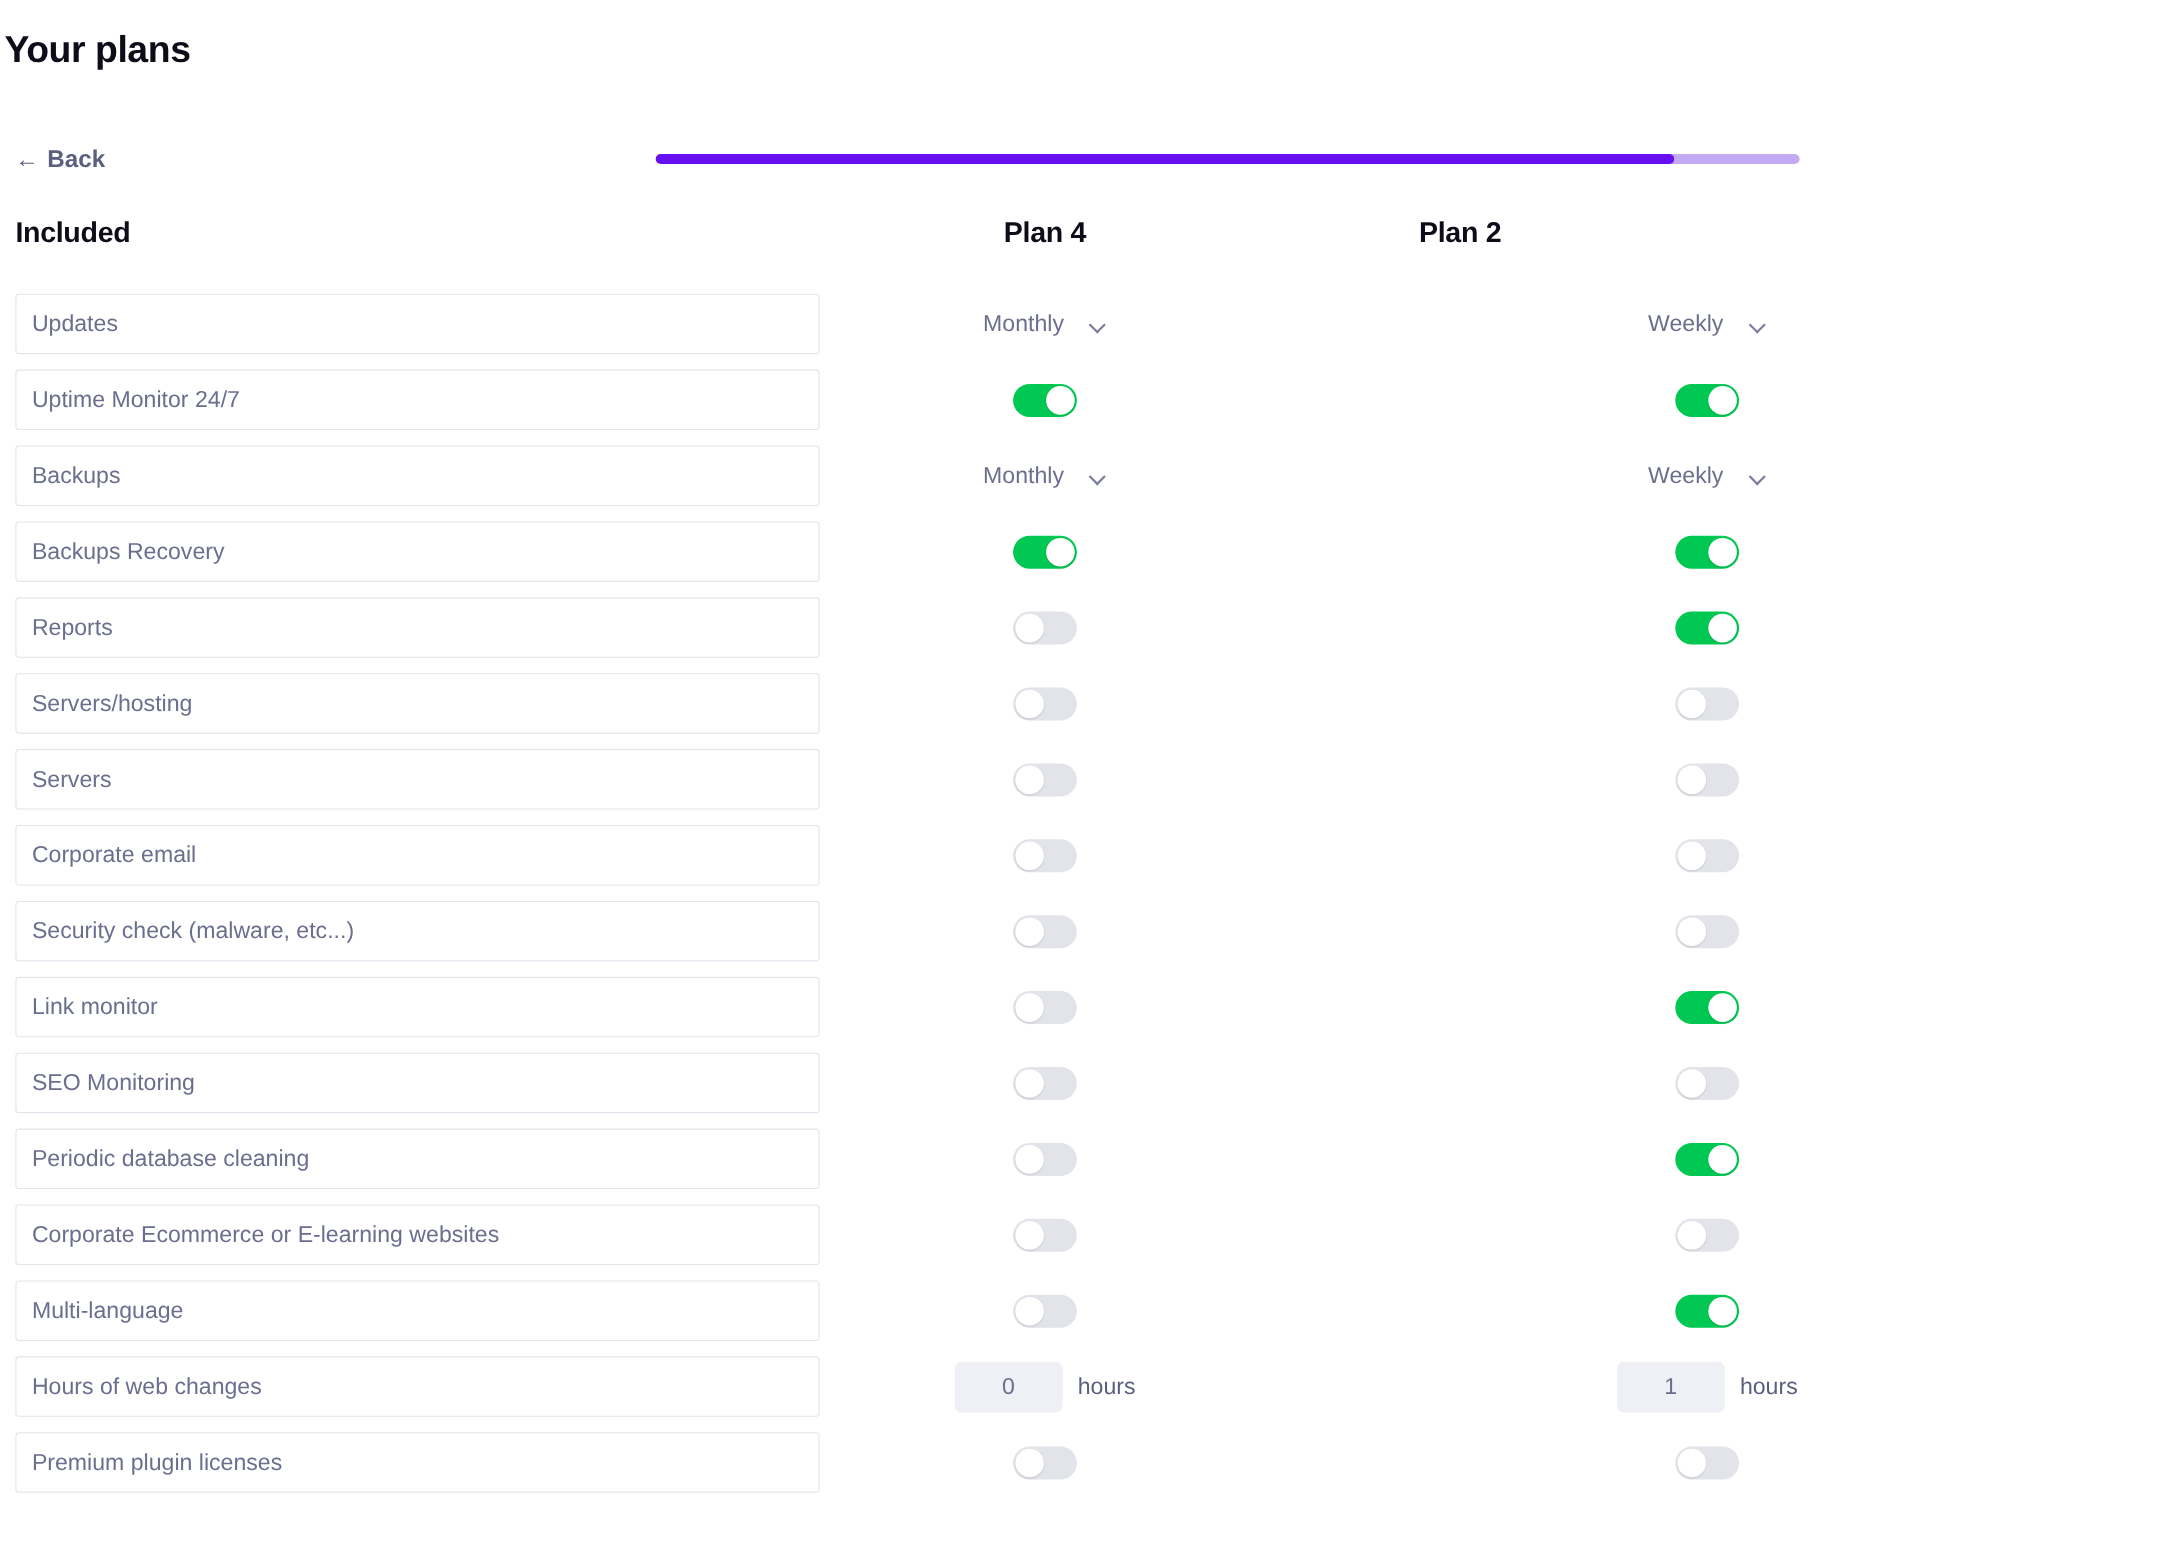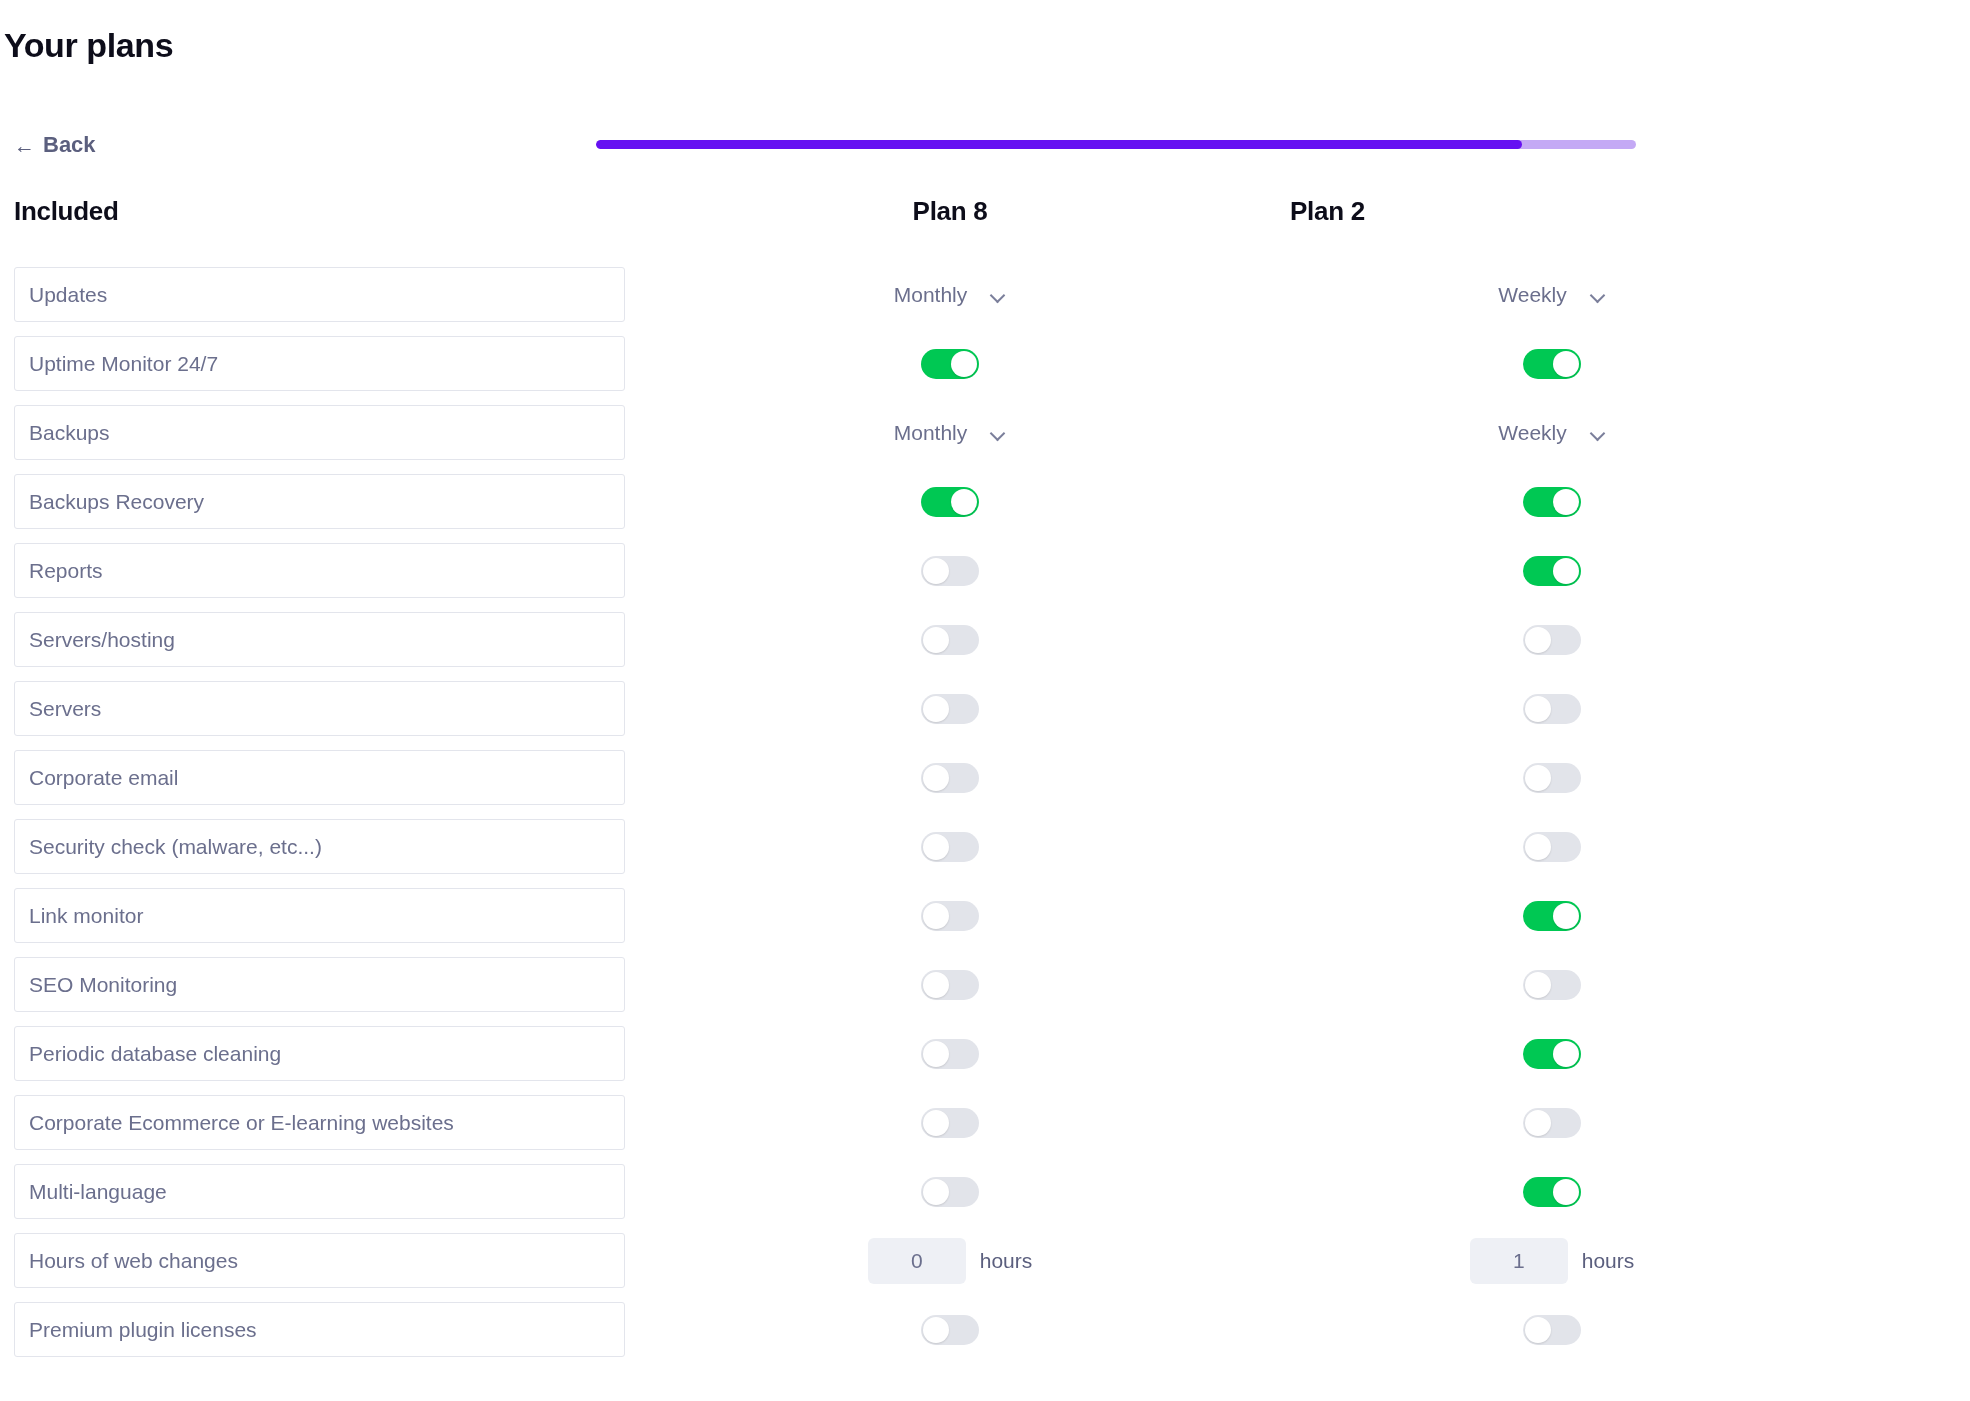--- a/index.html
+++ b/index.html
@@ -100,21 +100,21 @@
   .row {
     position: relative;
     height: 55px;
     margin-bottom: 14px;
   }
 
   .row-label {
     position: absolute;
     left: 14px;
     top: 0;
-    width: 611px;
+    width: 731px;
     height: 55px;
     border: 1px solid #e3e5ec;
     border-radius: 3px;
     background: #ffffff;
     display: flex;
     align-items: center;
     padding-left: 14px;
     font-size: 21px;
     color: #6b6f8d;
   }
@@ -216,21 +216,21 @@
   <div class="back-link">
     <span class="back-arrow">←</span>
     <span>Back</span>
   </div>
 
   <div class="progress-track">
     <div class="progress-fill" style="width: 89%;"></div>
   </div>
 
   <div class="col-head included">Included</div>
-  <div class="col-head plan1">Plan 8</div>
+  <div class="col-head plan1">Plan 4</div>
   <div class="col-head plan2">Plan 2</div>
 
   <div class="rows">
       <div class="row">
         <div class="row-label">Updates</div>
         <div class="cell p1">
           <div class="dropdown">
             <span class="dropdown-label">Monthly</span>
             <span class="chevron"></span>
           </div>

